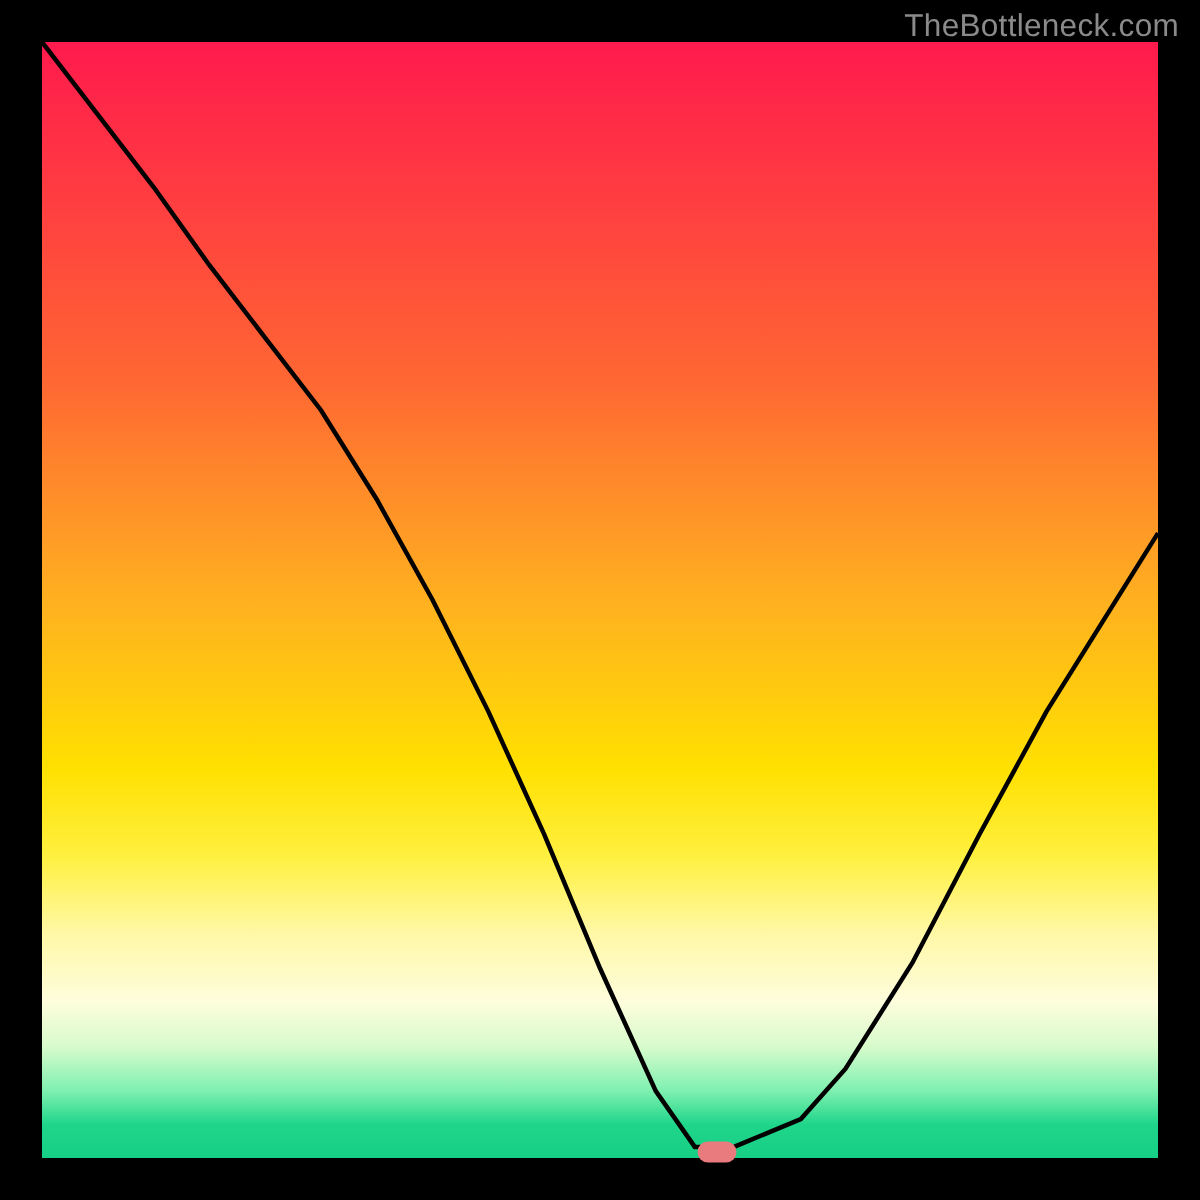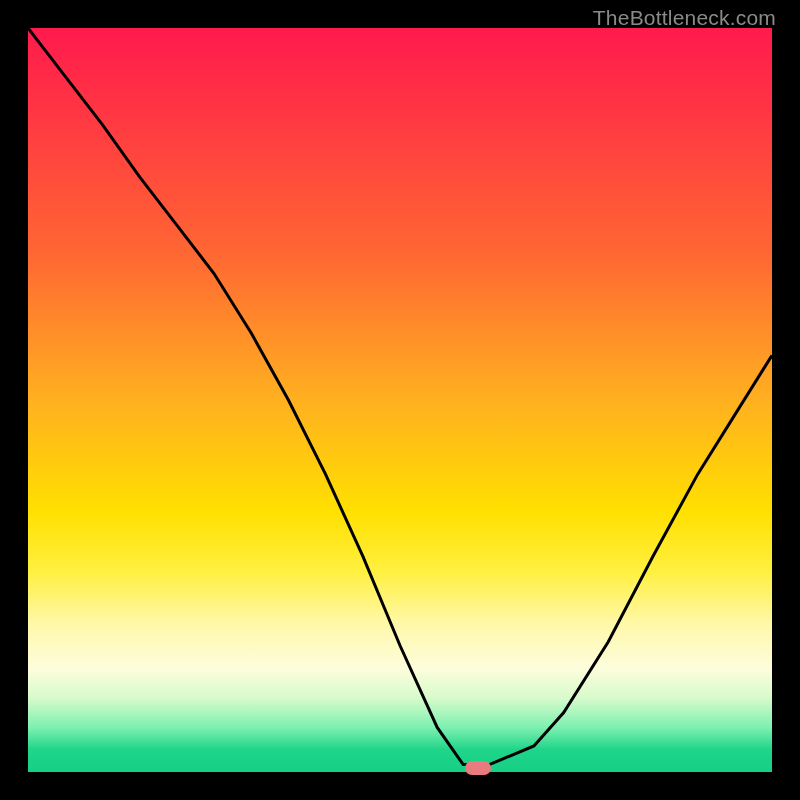--- a/index.html
+++ b/index.html
@@ -49,21 +49,21 @@
     position: absolute;
     width: 26px;
     height: 14px;
     border-radius: 7px;
     background: #e97a7e;
     transform: translate(-50%, -50%);
   }
   .attribution {
     position: absolute;
     top: 6px;
-    right: 24px;
+    right: 14px;
     font-family: Arial, Helvetica, sans-serif;
     font-size: 21px;
     color: #8a8a8a;
     letter-spacing: 0.2px;
     user-select: none;
   }
 </style>
 </head>
 <body>
 

